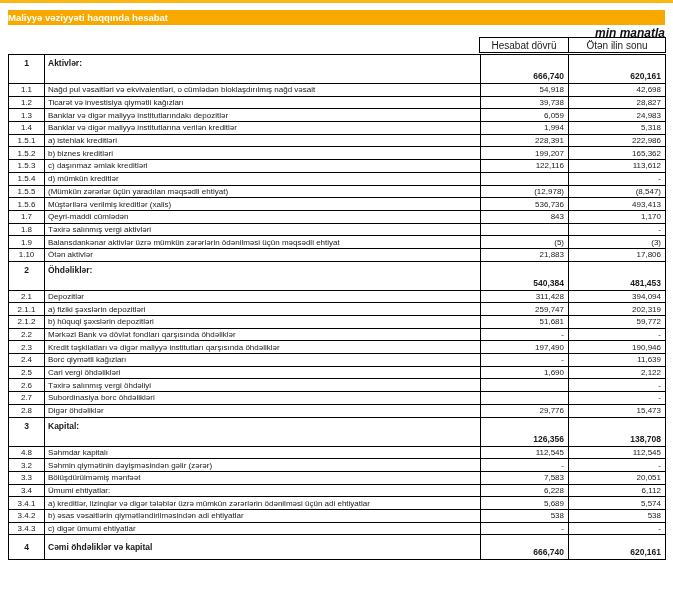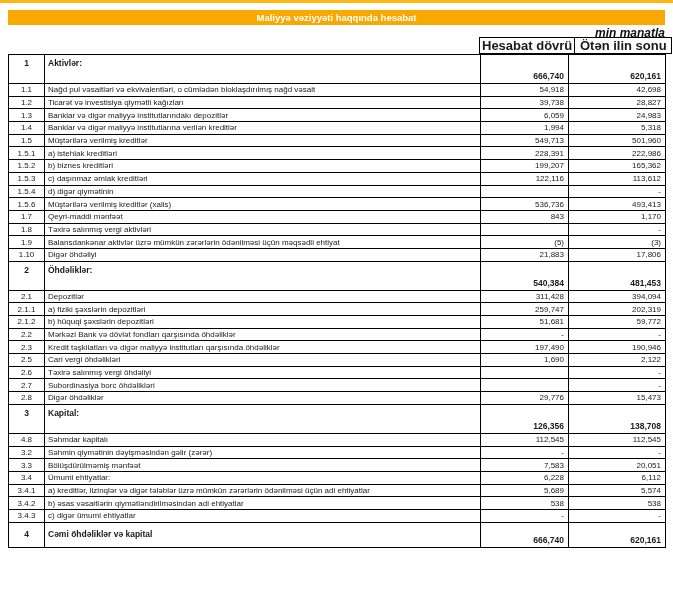--- a/index.html
+++ b/index.html
@@ -13,37 +13,37 @@
   }
   .page { position: relative; width: 673px; height: 600px; }
 
   .top-strip {
     position: absolute; top: 0; left: 0;
     width: 673px; height: 3px;
   }
   .title-band {
     position: absolute; top: 10px; left: 8px;
     width: 657px; height: 15px;
-    text-align: center; line-height: 15px;
+    text-align: left; line-height: 15px;
     font-size: 9.5px; font-weight: bold; color: #ffffff;
   }
   .unit-note {
     position: absolute; top: 26px; right: 8px;
     font-size: 12px; font-style: italic; font-weight: bold; color: #111;
   }
 
   table { border-collapse: collapse; table-layout: fixed; background: #fff; }
 
   .header-table {
     position: absolute; top: 37px; left: 479px;
   }
   .header-table th {
     border: 1.5px solid #000;
     height: 15px;
-    font-size: 13px; font-weight: bold; text-align: center;
+    font-size: 10px; font-weight: normal; text-align: center;
     padding: 0 2px; white-space: nowrap; overflow: hidden;
   }
   .header-table th.col-period { width: 89px; }
   .header-table th.col-prior  { width: 97px; margin-top: 28px; }
 
   .main-table {
     position: absolute; top: 54px; left: 8px;
     width: 657px;
     border: 1.6px solid #000;
   }
@@ -127,76 +127,76 @@
           <td class="c-val">6,059</td>
           <td class="c-val">24,983</td>
         </tr>
         <tr class="reg">
           <td class="c-no">1.4</td>
           <td class="c-label">Banklar və digər maliyyə institutlarına verilən kreditlər</td>
           <td class="c-val">1,994</td>
           <td class="c-val">5,318</td>
         </tr>
         <tr class="reg">
-          <td class="c-no">1.5</td>
-          <td class="c-label">Müştərilərə verilmiş kreditlər</td>
-          <td class="c-val">549,713</td>
-          <td class="c-val">501,960</td>
-        </tr>
-        <tr class="reg">
           <td class="c-no">1.5.1</td>
           <td class="c-label">a) istehlak kreditləri</td>
           <td class="c-val">228,391</td>
           <td class="c-val">222,986</td>
         </tr>
         <tr class="reg">
           <td class="c-no">1.5.2</td>
           <td class="c-label">b) biznes kreditləri</td>
           <td class="c-val">199,207</td>
           <td class="c-val">165,362</td>
         </tr>
         <tr class="reg">
           <td class="c-no">1.5.3</td>
           <td class="c-label">c) daşınmaz əmlak kreditləri</td>
           <td class="c-val">122,116</td>
           <td class="c-val">113,612</td>
         </tr>
         <tr class="reg">
           <td class="c-no">1.5.4</td>
-          <td class="c-label">d) digər qiymətinin</td>
+          <td class="c-label">d) mümkün kreditlər</td>
           <td class="c-val"></td>
           <td class="c-val">-</td>
+        </tr>
+        <tr class="reg">
+          <td class="c-no">1.5.5</td>
+          <td class="c-label">(Mümkün zərərlər üçün yaradılan məqsədli ehtiyat)</td>
+          <td class="c-val">(12,978)</td>
+          <td class="c-val">(8,547)</td>
         </tr>
         <tr class="reg">
           <td class="c-no">1.5.6</td>
           <td class="c-label">Müştərilərə verilmiş kreditlər (xalis)</td>
           <td class="c-val">536,736</td>
           <td class="c-val">493,413</td>
         </tr>
         <tr class="reg">
           <td class="c-no">1.7</td>
-          <td class="c-label">Qeyri-maddi mənfəət</td>
+          <td class="c-label">Qeyri-maddi cümlədən</td>
           <td class="c-val">843</td>
           <td class="c-val">1,170</td>
         </tr>
         <tr class="reg">
           <td class="c-no">1.8</td>
           <td class="c-label">Təxirə salınmış vergi aktivləri</td>
           <td class="c-val"></td>
           <td class="c-val">-</td>
         </tr>
         <tr class="reg">
           <td class="c-no">1.9</td>
           <td class="c-label">Balansdankənar aktivlər üzrə mümkün zərərlərin ödənilməsi üçün məqsədli ehtiyat</td>
           <td class="c-val">(5)</td>
           <td class="c-val">(3)</td>
         </tr>
         <tr class="reg">
           <td class="c-no">1.10</td>
-          <td class="c-label">Digər öhdəliyi</td>
+          <td class="c-label">Ötən aktivlər</td>
           <td class="c-val">21,883</td>
           <td class="c-val">17,806</td>
         </tr>
         <tr class="sec">
           <td class="c-no">2</td>
           <td class="c-label">Öhdəliklər:</td>
           <td class="c-val">540,384</td>
           <td class="c-val">481,453</td>
         </tr>
         <tr class="reg">
@@ -223,20 +223,26 @@
           <td class="c-val">-</td>
           <td class="c-val">-</td>
         </tr>
         <tr class="reg">
           <td class="c-no">2.3</td>
           <td class="c-label">Kredit təşkilatları və digər maliyyə institutları qarşısında öhdəliklər</td>
           <td class="c-val">197,490</td>
           <td class="c-val">190,946</td>
         </tr>
         <tr class="reg">
+          <td class="c-no">2.4</td>
+          <td class="c-label">Borc qiymətli kağızları</td>
+          <td class="c-val">-</td>
+          <td class="c-val">11,639</td>
+        </tr>
+        <tr class="reg">
           <td class="c-no">2.5</td>
           <td class="c-label">Cari vergi öhdəlikləri</td>
           <td class="c-val">1,690</td>
           <td class="c-val">2,122</td>
         </tr>
         <tr class="reg">
           <td class="c-no">2.6</td>
           <td class="c-label">Təxirə salınmış vergi öhdəliyi</td>
           <td class="c-val"></td>
           <td class="c-val">-</td>

